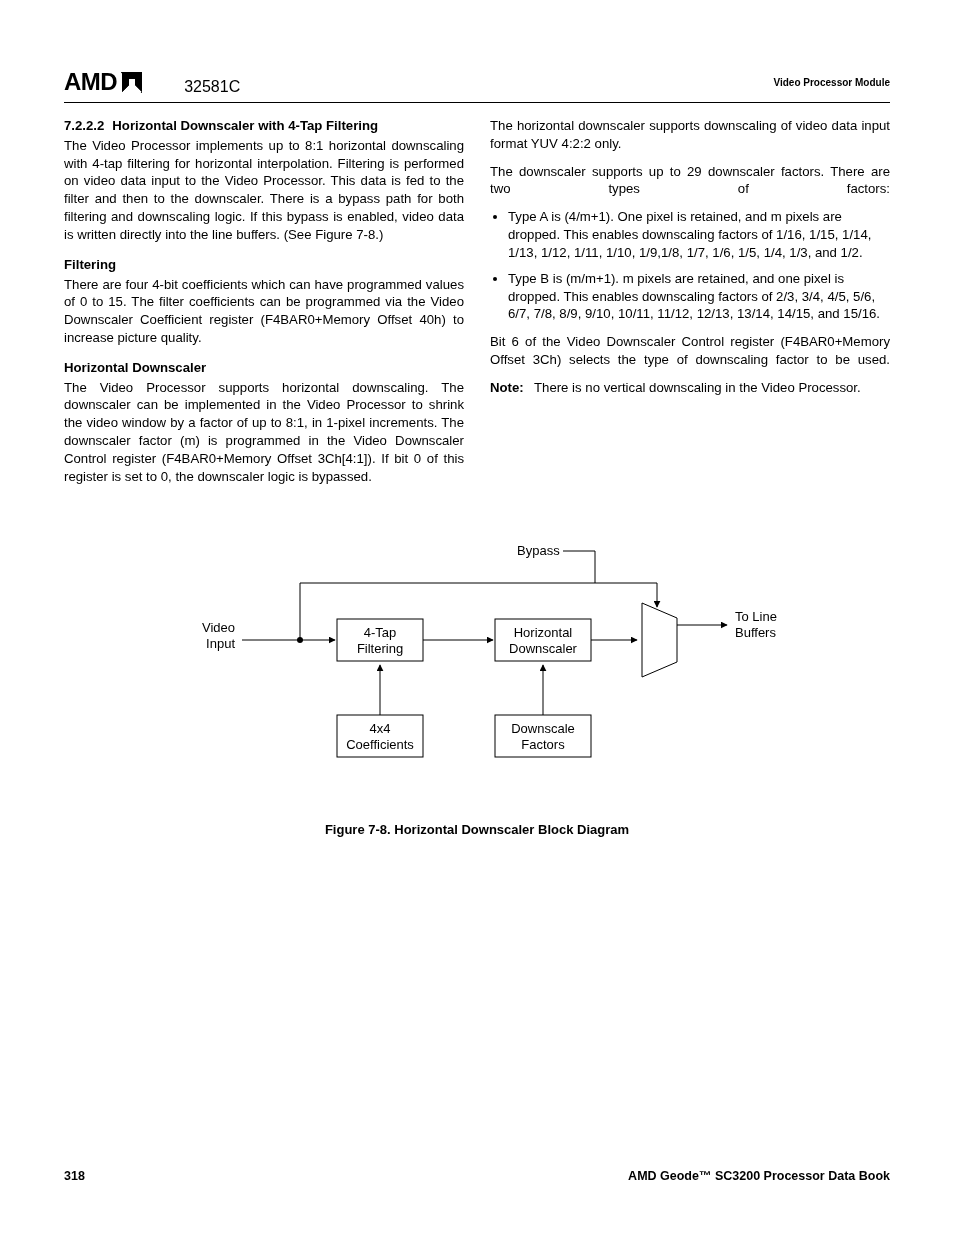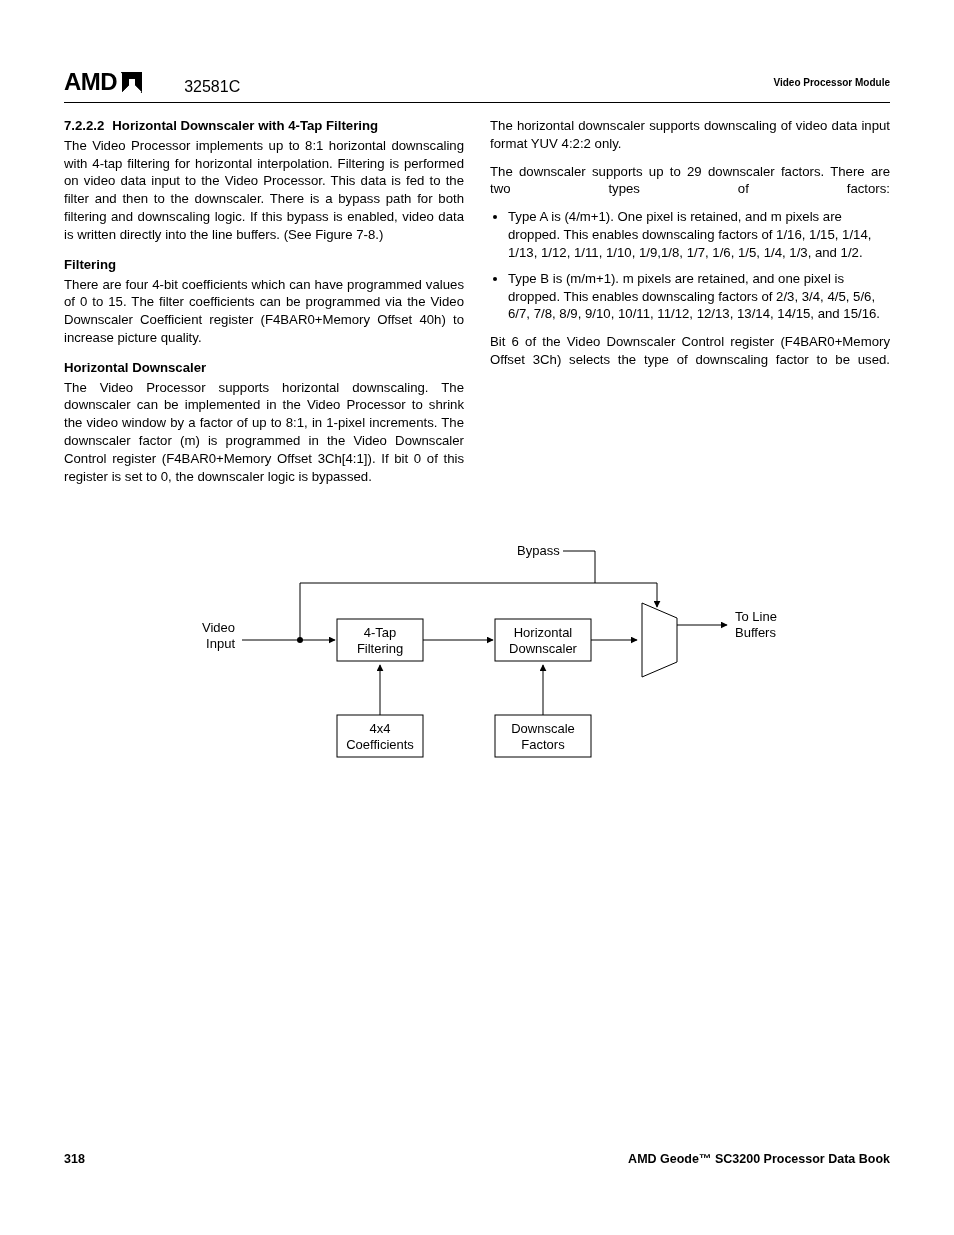--- a/index.html
+++ b/index.html
@@ -51,21 +51,21 @@
   .note .txt { text-align: left; }
 
   .figwrap {
     margin-top: 40px;
     text-align: center;
   }
   .figcap { font-weight: bold; font-size: 13px; margin-top: 14px; }
 
   .footer {
     position: absolute;
-    bottom: 69px;
+    bottom: 52px;
     left: 64px;
     right: 64px;
     display: flex;
     justify-content: space-between;
     font-size: 12.5px;
     font-weight: bold;
   }
   svg text { font-family: Arial, Helvetica, sans-serif; }
 </style>
 </head>
@@ -106,20 +106,24 @@
     <p>The Video Processor supports horizontal downscaling. The downscaler can be implemented in the Video Processor to shrink the video window by a factor of up to 8:1, in 1-pixel increments. The downscaler factor (m) is programmed in the Video Downscaler Control register (F4BAR0+Memory Offset 3Ch[4:1]). If bit 0 of this register is set to 0, the downscaler logic is bypassed.</p>
   </div>
 
   <p>The horizontal downscaler supports downscaling of video data input format YUV 4:2:2 only.</p>
   <p style="text-align-last:justify">The downscaler supports up to 29 downscaler factors. There are two types of factors:</p>
   <ul>
     <li>Type A is (4/m+1). One pixel is retained, and m pixels are dropped. This enables downscaling factors of 1/16, 1/15, 1/14, 1/13, 1/12, 1/11, 1/10, 1/9,1/8, 1/7, 1/6, 1/5, 1/4, 1/3, and 1/2.</li>
     <li>Type B is (m/m+1). m pixels are retained, and one pixel is dropped. This enables downscaling factors of 2/3, 3/4, 4/5, 5/6, 6/7, 7/8, 8/9, 9/10, 10/11, 11/12, 12/13, 13/14, 14/15, and 15/16.</li>
   </ul>
   <p style="text-align-last:justify">Bit 6 of the Video Downscaler Control register (F4BAR0+Memory Offset 3Ch) selects the type of downscaling factor to be used.</p>
+  <div class="note nobreak">
+    <span class="lbl">Note:</span>
+    <span class="txt">There is no vertical downscaling in the Video Processor.</span>
+  </div>
 </div>
 
 <div class="figwrap">
   <svg width="700" height="280" viewBox="0 0 700 280">
     <defs>
       <marker id="arr" viewBox="0 0 10 10" refX="9" refY="5" markerWidth="7" markerHeight="7" orient="auto">
         <path d="M0 0 L10 5 L0 10 Z" fill="#000"></path>
       </marker>
     </defs>
 
@@ -156,18 +160,19 @@
     <rect x="210" y="190" width="86" height="42" fill="#fff" stroke="#000"></rect>
     <text x="253" y="208" font-size="13" text-anchor="middle">4x4</text>
     <text x="253" y="224" font-size="13" text-anchor="middle">Coefficients</text>
     <line x1="253" y1="190" x2="253" y2="140" stroke="#000" marker-end="url(#arr)"></line>
 
     <rect x="368" y="190" width="96" height="42" fill="#fff" stroke="#000"></rect>
     <text x="416" y="208" font-size="13" text-anchor="middle">Downscale</text>
     <text x="416" y="224" font-size="13" text-anchor="middle">Factors</text>
     <line x1="416" y1="190" x2="416" y2="140" stroke="#000" marker-end="url(#arr)"></line>
   </svg>
+  <div class="figcap">Figure 7-8.  Horizontal Downscaler Block Diagram</div>
 </div>
 
 <div class="footer">
   <span>318</span>
   <span>AMD Geode™ SC3200 Processor Data Book</span>
 </div>
 
 </body></html>

